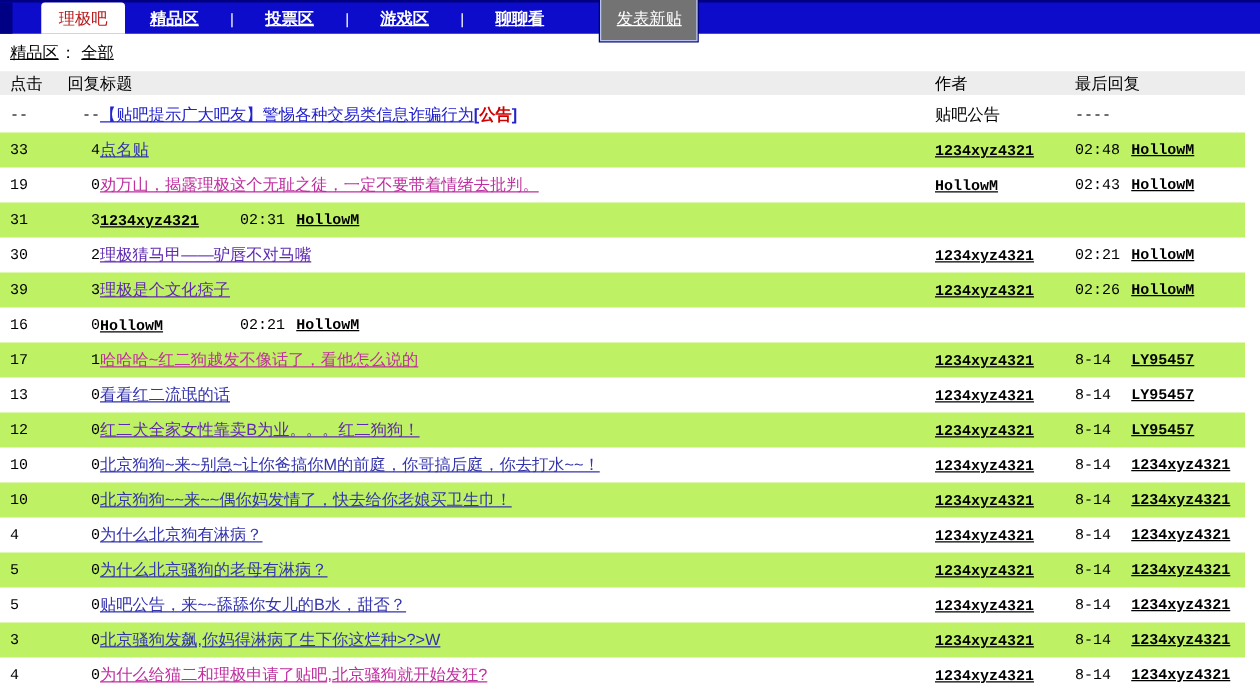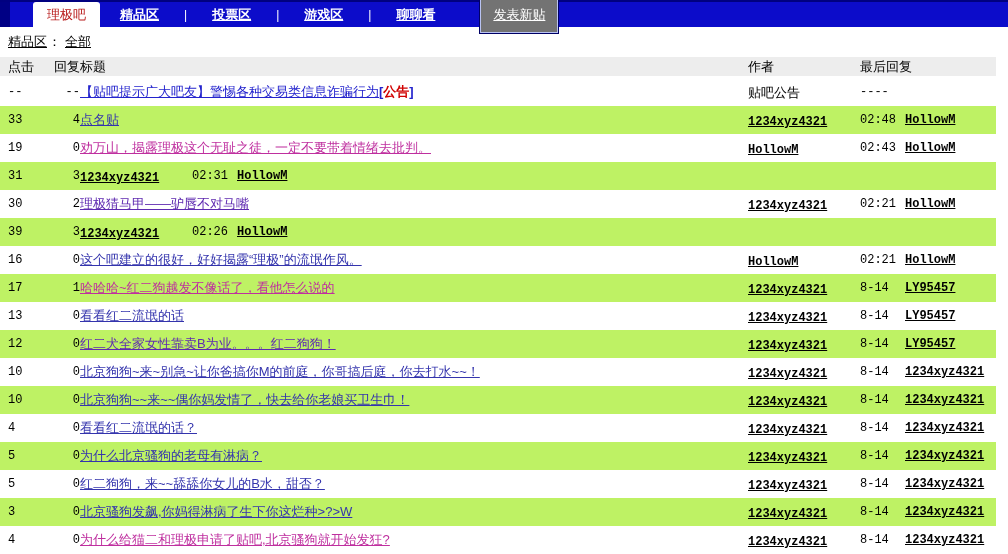--- a/index.html
+++ b/index.html
@@ -156,34 +156,34 @@
       <a class="author-link">1234xyz4321</a>
     </span>
     <span class="c-last">
       <span class="time">02:21</span>
       <a class="replier-link">HollowM</a>
     </span>
   </div>
         <div class="row alt">
     <span class="c-clicks num">39</span>
     <span class="c-replies num">3</span>
+    <span class="c-title">
+      <a class="title-link t-purple">理极是个文化痞子</a>
+    </span>
     <span class="c-author">
       <a class="author-link">1234xyz4321</a>
     </span>
     <span class="c-last">
       <span class="time">02:26</span>
       <a class="replier-link">HollowM</a>
     </span>
   </div>
         <div class="row">
     <span class="c-clicks num">16</span>
     <span class="c-replies num">0</span>
-    <span class="c-title">
-      <a class="title-link t-blue">这个吧建立的很好，好好揭露“理极”的流氓作风。</a>
-    </span>
     <span class="c-author">
       <a class="author-link">HollowM</a>
     </span>
     <span class="c-last">
       <span class="time">02:21</span>
       <a class="replier-link">HollowM</a>
     </span>
   </div>
         <div class="row alt">
     <span class="c-clicks num">17</span>
@@ -252,21 +252,21 @@
     </span>
     <span class="c-last">
       <span class="time">8-14</span>
       <a class="replier-link">1234xyz4321</a>
     </span>
   </div>
         <div class="row">
     <span class="c-clicks num">4</span>
     <span class="c-replies num">0</span>
     <span class="c-title">
-      <a class="title-link t-blue">看看红二流氓的话？</a>
+      <a class="title-link t-blue">为什么北京狗有淋病？</a>
     </span>
     <span class="c-author">
       <a class="author-link">1234xyz4321</a>
     </span>
     <span class="c-last">
       <span class="time">8-14</span>
       <a class="replier-link">1234xyz4321</a>
     </span>
   </div>
         <div class="row alt">
@@ -280,21 +280,21 @@
     </span>
     <span class="c-last">
       <span class="time">8-14</span>
       <a class="replier-link">1234xyz4321</a>
     </span>
   </div>
         <div class="row">
     <span class="c-clicks num">5</span>
     <span class="c-replies num">0</span>
     <span class="c-title">
-      <a class="title-link t-blue">红二狗狗，来~~舔舔你女儿的B水，甜否？</a>
+      <a class="title-link t-blue">贴吧公告，来~~舔舔你女儿的B水，甜否？</a>
     </span>
     <span class="c-author">
       <a class="author-link">1234xyz4321</a>
     </span>
     <span class="c-last">
       <span class="time">8-14</span>
       <a class="replier-link">1234xyz4321</a>
     </span>
   </div>
         <div class="row alt">

